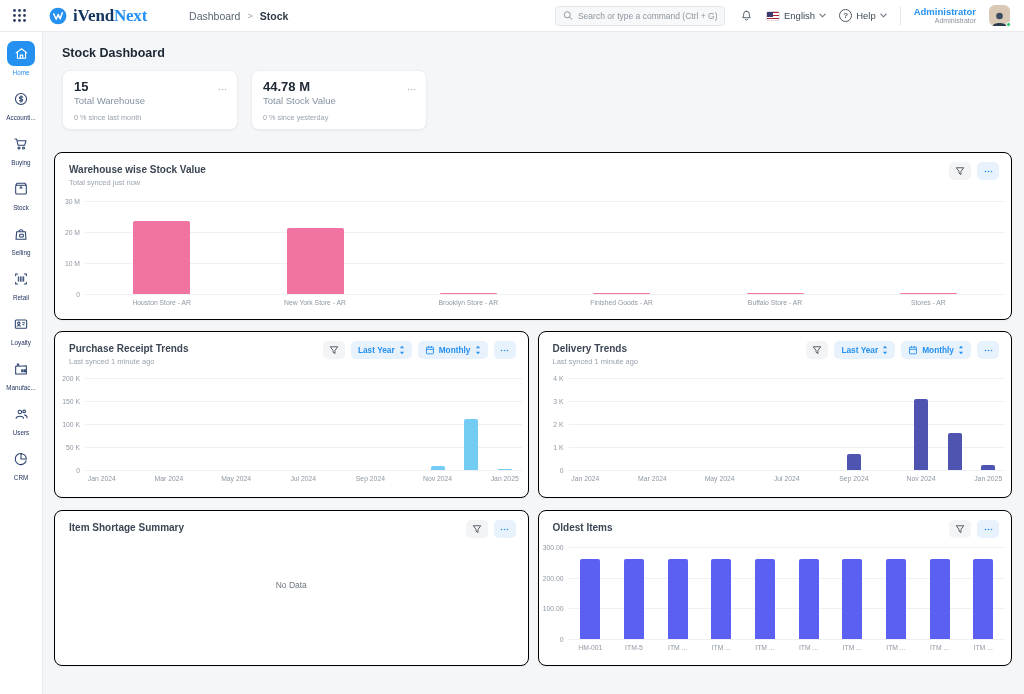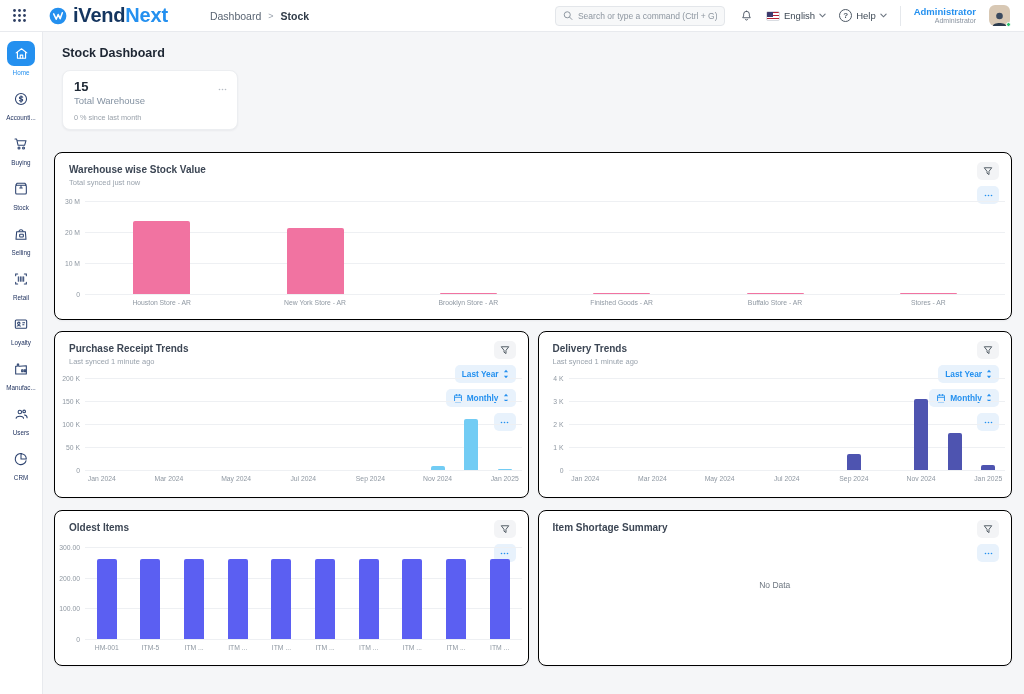--- a/index.html
+++ b/index.html
@@ -4,21 +4,21 @@
 <style>
   * { margin:0; padding:0; box-sizing:border-box; }
   html,body { width:1024px; height:694px; overflow:hidden; }
   body { font-family:"Liberation Sans", sans-serif; background:#f5f6f8; color:#202a36; }
 
   
   .topbar { height:32px; background:#fff; border-bottom:1px solid #e8eaee;
             display:flex; align-items:center; padding:0 14px 0 12px; }
   .waffle { margin-right:22px; display:flex; cursor:pointer; }
   .logo { display:flex; align-items:center; gap:6px; margin-right:42px; cursor:pointer; }
-  .brand { font-size:20px; font-weight:700; letter-spacing:-0.2px; }
+  .brand { font-size:17px; font-weight:700; letter-spacing:-0.2px;font-family:Liberation Serif, serif; }
   .brand .p1 { color:#14355f; } .brand .p2 { color:#2490ef; }
   .breadcrumb { display:flex; align-items:center; gap:7px; font-size:10.5px; color:#5a6573; }
   .breadcrumb .sep { color:#98a1ac; font-size:9px; }
   .breadcrumb .current { color:#2f3a47; font-weight:600; }
   .search { margin-left:auto; width:170px; height:20px; background:#f7f8f9;
             border:1px solid #e3e6ea; border-radius:4px; display:flex; align-items:center;
             gap:5px; padding:0 7px; }
   .search input { border:0; background:transparent; outline:none; font-size:8.5px;
                   color:#4a5560; width:100%; font-family:inherit; }
   .search input::placeholder { color:#8d96a0; }
@@ -65,21 +65,21 @@
   .badge-up { width:10px; height:10px; border-radius:3px; background:#def1e8;
               display:flex; align-items:center; justify-content:center; }
   .stat-menu { position:absolute; top:6px; right:9px; cursor:pointer; }
 
   
   .chart-card { background:#fff; border:1px solid #000000; border-radius:8px;
                 box-shadow:0 1px 2px rgba(16,24,40,.05); position:relative; }
   .card-head { padding:11px 14px 0; }
   .card-title { font-size:10px; font-weight:700; color:#3c4654; }
   .card-sub { font-size:7.5px; color:#9aa3ad; margin-top:3px; }
-  .card-controls { position:absolute; top:9px; right:12px; display:flex; gap:6px; align-items:flex-end;flex-direction:column; }
+  .card-controls { position:absolute; top:9px; right:12px; display:flex; gap:6px; align-items:flex-start; }
   .ctl-btn { height:18px; min-width:22px; border-radius:5px; background:#f3f4f6;
              display:flex; align-items:center; justify-content:center; padding:0 5px; cursor:pointer; }
   .ctl-btn.blue { background:#e8f2fc; }
   .pill { height:18px; border-radius:5px; background:#e8f2fc; color:#2490ef; font-size:8.3px;
           font-weight:600; display:flex; align-items:center; gap:4px; padding:0 7px; cursor:pointer; }
   .card-wide { height:168px; margin-bottom:11px; }
   .two-col { display:flex; gap:9px; margin-bottom:12px; }
   .two-col .chart-card { flex:1; }
   .card-trend { height:167px; }
   .card-bottom { height:156px; }
@@ -288,20 +288,36 @@
         <span class="stat-menu">
           <svg width="11" height="3" viewBox="0 0 12 4">
               <g fill="#b6bcc4">
                 <circle cx="2" cy="2" r="1.1"></circle>
                 <circle cx="6" cy="2" r="1.1"></circle>
                 <circle cx="10" cy="2" r="1.1"></circle>
               </g>
             </svg>
         </span>
       </div>
+      <div class="stat-card">
+        <div class="stat-value">44.78 M</div>
+        <div class="stat-label">Total Stock Value</div>
+        <div class="stat-change">
+            <span>0 % since yesterday</span>
+          </div>
+        <span class="stat-menu">
+          <svg width="11" height="3" viewBox="0 0 12 4">
+              <g fill="#b6bcc4">
+                <circle cx="2" cy="2" r="1.1"></circle>
+                <circle cx="6" cy="2" r="1.1"></circle>
+                <circle cx="10" cy="2" r="1.1"></circle>
+              </g>
+            </svg>
+        </span>
+      </div>
     </div>
 
     <section class="chart-card card-wide">
       <div class="card-head">
         <div class="card-title">Warehouse wise Stock Value</div>
         <div class="card-sub">Total synced just now</div>
       </div>
       <div class="card-controls">
         <span class="ctl-btn">
           <svg width="10" height="11" viewBox="0 0 12 12">
@@ -469,20 +485,43 @@
               <div class="bar" style="left: calc(96.1538% - 7px); width: 14px; height: 5%; background: rgb(78, 84, 176);"></div>
               <div class="xlabel" style="left: 96.1538%;">Jan 2025</div>
             </div>
           </div>
       </section>
     </div>
 
     <div class="two-col">
       <section class="chart-card card-bottom">
         <div class="card-head">
+          <div class="card-title">Item Shortage Summary</div>
+        </div>
+        <div class="card-controls">
+          <span class="ctl-btn">
+            <svg width="10" height="11" viewBox="0 0 12 12">
+                <path d="M1.5 1.5h9L7.2 5.8v3.9L4.8 8V5.8z" fill="none" stroke="#566069" stroke-width="1.2" stroke-linejoin="round"></path>
+              </svg>
+          </span>
+          <span class="ctl-btn blue">
+            <svg width="11" height="3" viewBox="0 0 12 4">
+                <g fill="#2490ef">
+                  <circle cx="2" cy="2" r="1.1"></circle>
+                  <circle cx="6" cy="2" r="1.1"></circle>
+                  <circle cx="10" cy="2" r="1.1"></circle>
+                </g>
+              </svg>
+          </span>
+        </div>
+        <div class="no-data">No Data</div>
+      </section>
+
+      <section class="chart-card card-bottom">
+        <div class="card-head">
           <div class="card-title">Oldest Items</div>
         </div>
         <div class="card-controls">
           <span class="ctl-btn">
             <svg width="10" height="11" viewBox="0 0 12 12">
                 <path d="M1.5 1.5h9L7.2 5.8v3.9L4.8 8V5.8z" fill="none" stroke="#566069" stroke-width="1.2" stroke-linejoin="round"></path>
               </svg>
           </span>
           <span class="ctl-btn blue">
             <svg width="11" height="3" viewBox="0 0 12 4">
@@ -520,38 +559,15 @@
               <div class="xlabel" style="left: 65%;">ITM ...</div>
               <div class="bar" style="left: calc(75% - 10px); width: 20px; height: 86.6667%; background: rgb(91, 95, 242);"></div>
               <div class="xlabel" style="left: 75%;">ITM ...</div>
               <div class="bar" style="left: calc(85% - 10px); width: 20px; height: 86.6667%; background: rgb(91, 95, 242);"></div>
               <div class="xlabel" style="left: 85%;">ITM ...</div>
               <div class="bar" style="left: calc(95% - 10px); width: 20px; height: 86.6667%; background: rgb(91, 95, 242);"></div>
               <div class="xlabel" style="left: 95%;">ITM ...</div>
             </div>
           </div>
       </section>
-
-      <section class="chart-card card-bottom">
-        <div class="card-head">
-          <div class="card-title">Item Shortage Summary</div>
-        </div>
-        <div class="card-controls">
-          <span class="ctl-btn">
-            <svg width="10" height="11" viewBox="0 0 12 12">
-                <path d="M1.5 1.5h9L7.2 5.8v3.9L4.8 8V5.8z" fill="none" stroke="#566069" stroke-width="1.2" stroke-linejoin="round"></path>
-              </svg>
-          </span>
-          <span class="ctl-btn blue">
-            <svg width="11" height="3" viewBox="0 0 12 4">
-                <g fill="#2490ef">
-                  <circle cx="2" cy="2" r="1.1"></circle>
-                  <circle cx="6" cy="2" r="1.1"></circle>
-                  <circle cx="10" cy="2" r="1.1"></circle>
-                </g>
-              </svg>
-          </span>
-        </div>
-        <div class="no-data">No Data</div>
-      </section>
     </div>
   </main>
 </div>
 
 </body></html>

